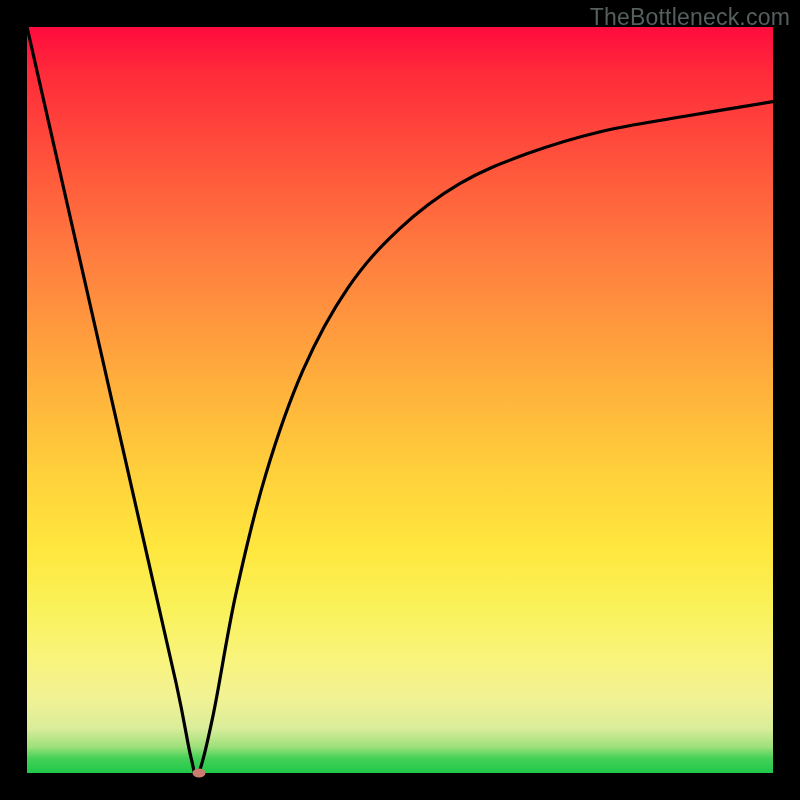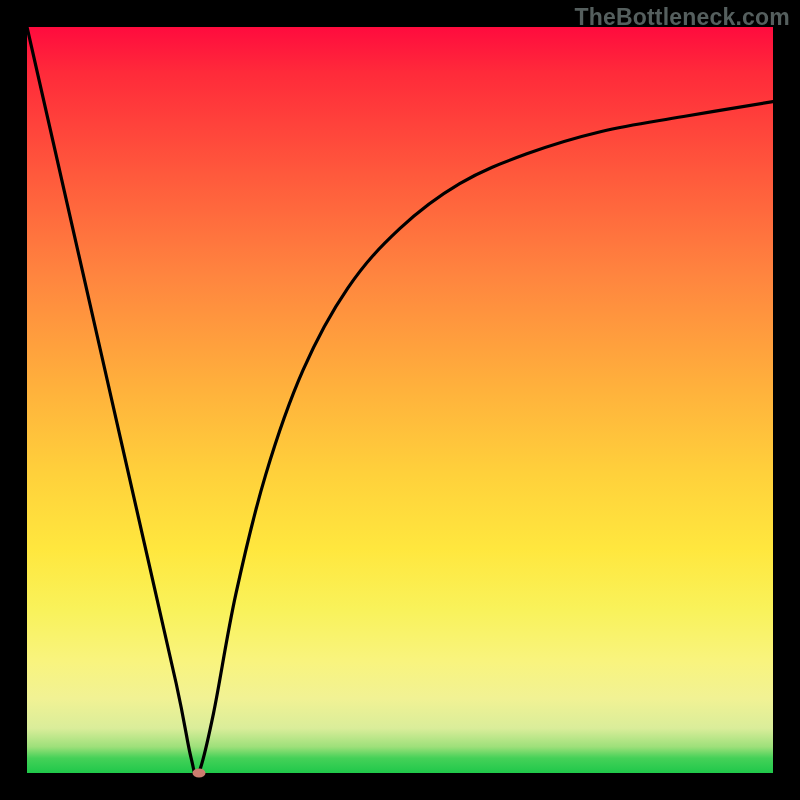--- a/index.html
+++ b/index.html
@@ -59,21 +59,21 @@
     border-radius: 50%;
     background: #cc7c6f;
     transform: translate(-50%, -50%);
   }
   .attribution {
     position: absolute;
     top: 4px;
     right: 10px;
     color: #555f5e;
     font-size: 23px;
-    font-weight: 700;
+    font-weight: 400;
     letter-spacing: 0.2px;
     pointer-events: none;
   }
 </style>
 </head>
 <body>
 
 <div class="attribution">TheBottleneck.com</div>
 
 <div class="frame">

